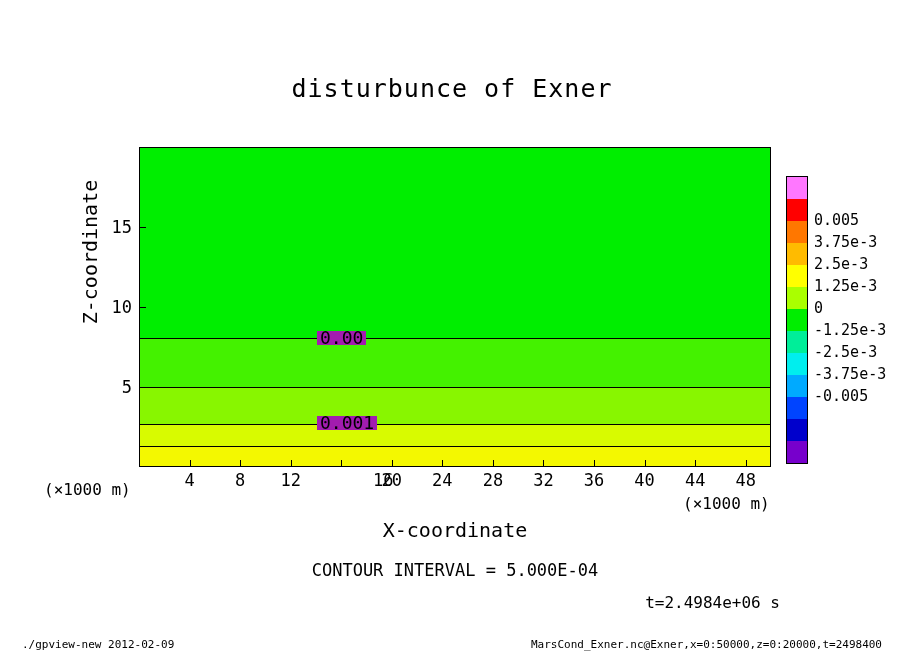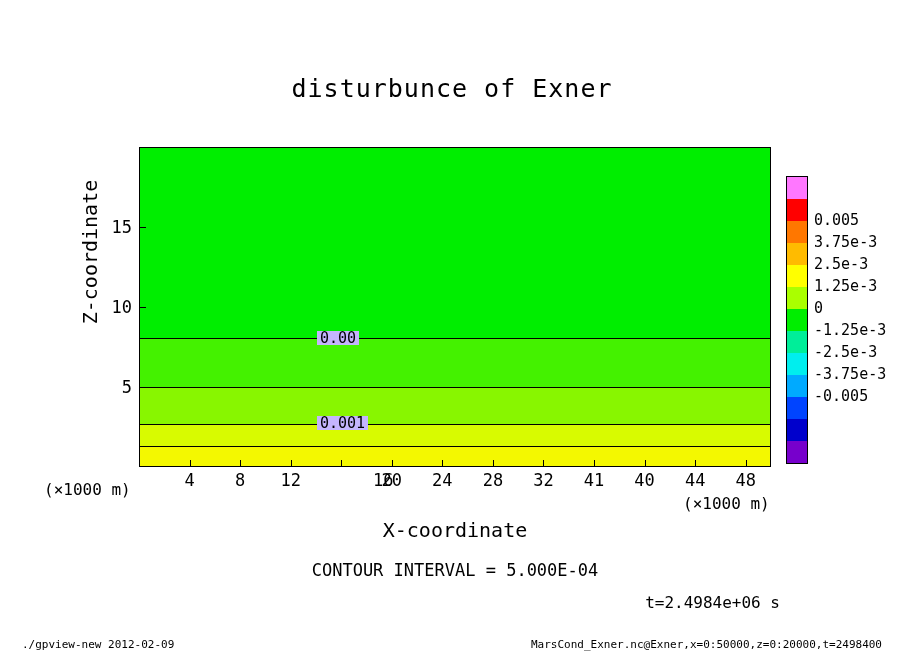--- a/index.html
+++ b/index.html
@@ -39,22 +39,22 @@
   .contour-line {
     position: absolute; left: 0; width: 100%;
     height: 0; border-top: 1.5px solid #000000;
   }
   .thin-line {
     position: absolute; left: 0; width: 100%;
     height: 0; border-top: 1px solid #000000;
   }
   .contour-label {
     position: absolute;
-    background: #c4b5fd;
-    font-size: 15px;
+    background: #a21caf;
+    font-size: 18px;
     padding: 0 3px;
     line-height: 14px;
   }
 
   
   .ytick-label {
     position: absolute;
     right: 0;
     font-size: 17px;
     text-align: right;
@@ -170,21 +170,21 @@
   </div>
 <div class="abs" id="xtick-row">
     <div class="xtick-label" style="left: 189.56px;">4</div>
     <div class="xtick-label" style="left: 240.12px;">8</div>
     <div class="xtick-label" style="left: 290.68px;">12</div>
     <div class="xtick-label" style="left: 341.24px; margin-left: 42px;">16</div>
     <div class="xtick-label" style="left: 391.8px; text-align: center;">20</div>
     <div class="xtick-label" style="left: 442.36px;">24</div>
     <div class="xtick-label" style="left: 492.92px;">28</div>
     <div class="xtick-label" style="left: 543.48px;">32</div>
-    <div class="xtick-label" style="left: 594.04px;">41</div>
+    <div class="xtick-label" style="left: 594.04px;">36</div>
     <div class="xtick-label" style="left: 644.6px;">40</div>
     <div class="xtick-label" style="left: 695.16px;">44</div>
     <div class="xtick-label" style="left: 745.72px;">48</div>
   </div>
 
 <div class="abs" id="ylabel">Z-coordinate</div>
 <div class="abs" id="xlabel">X-coordinate</div>
 <div class="abs" id="xunits-left">(×1000 m)</div>
 <div class="abs" id="xunits-right">(×1000 m)</div>
 

